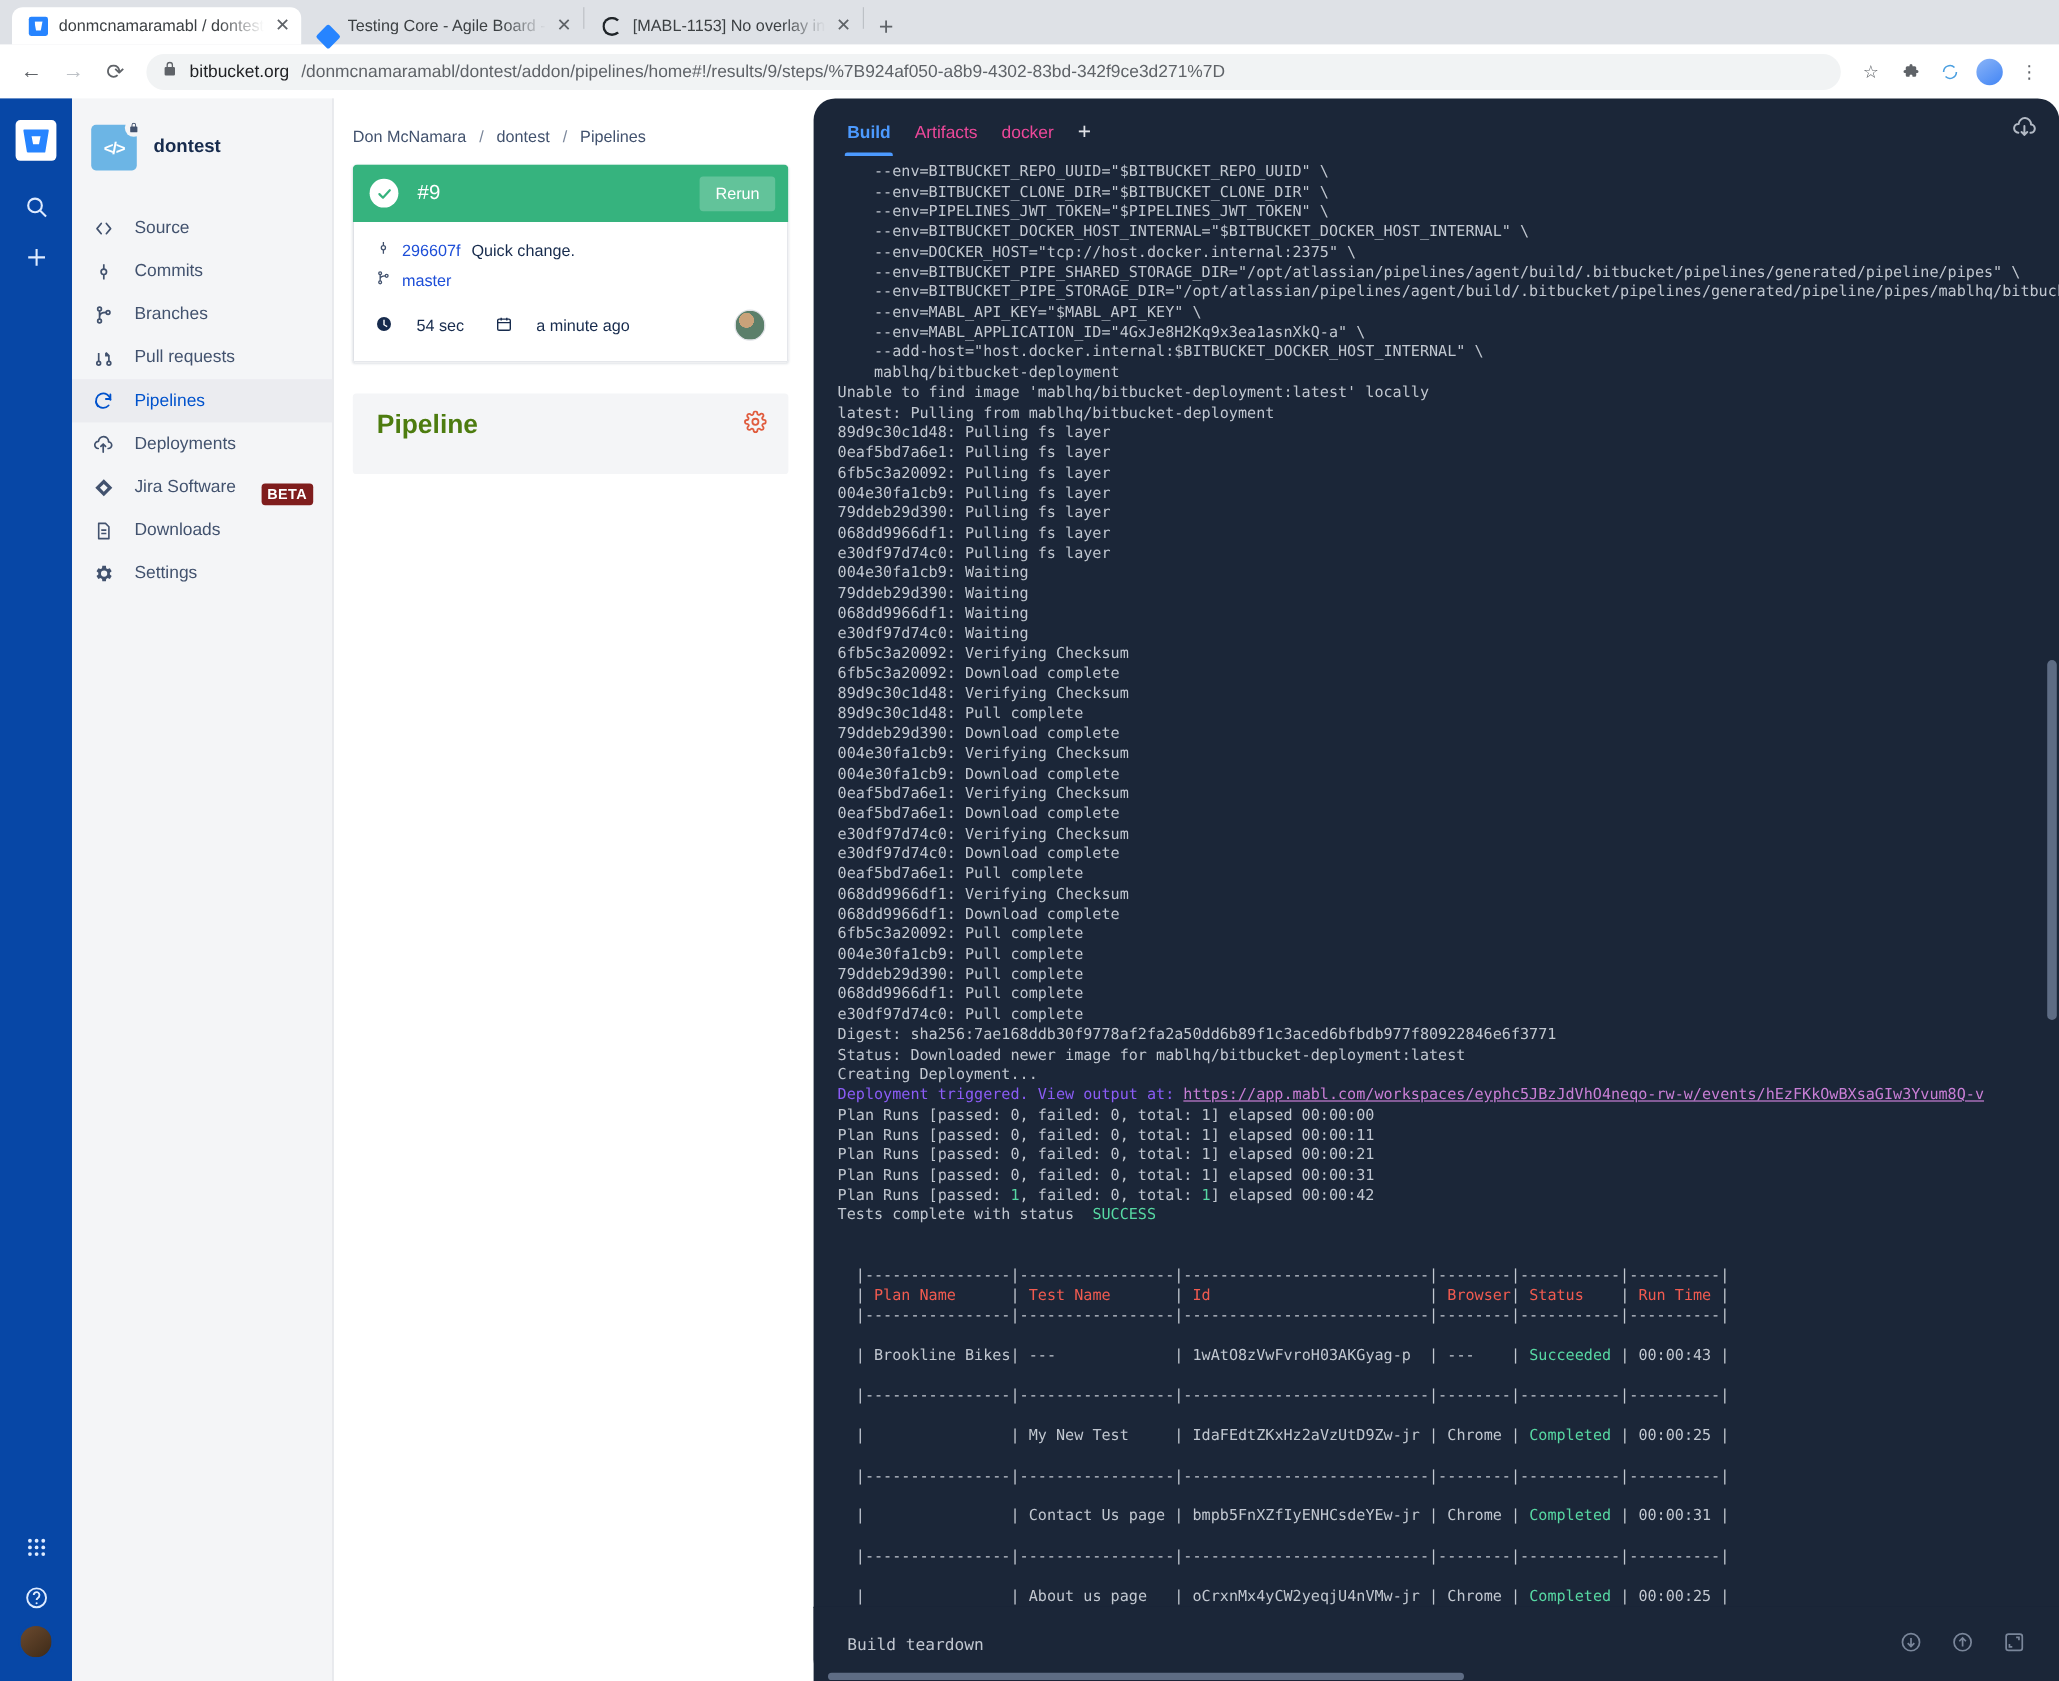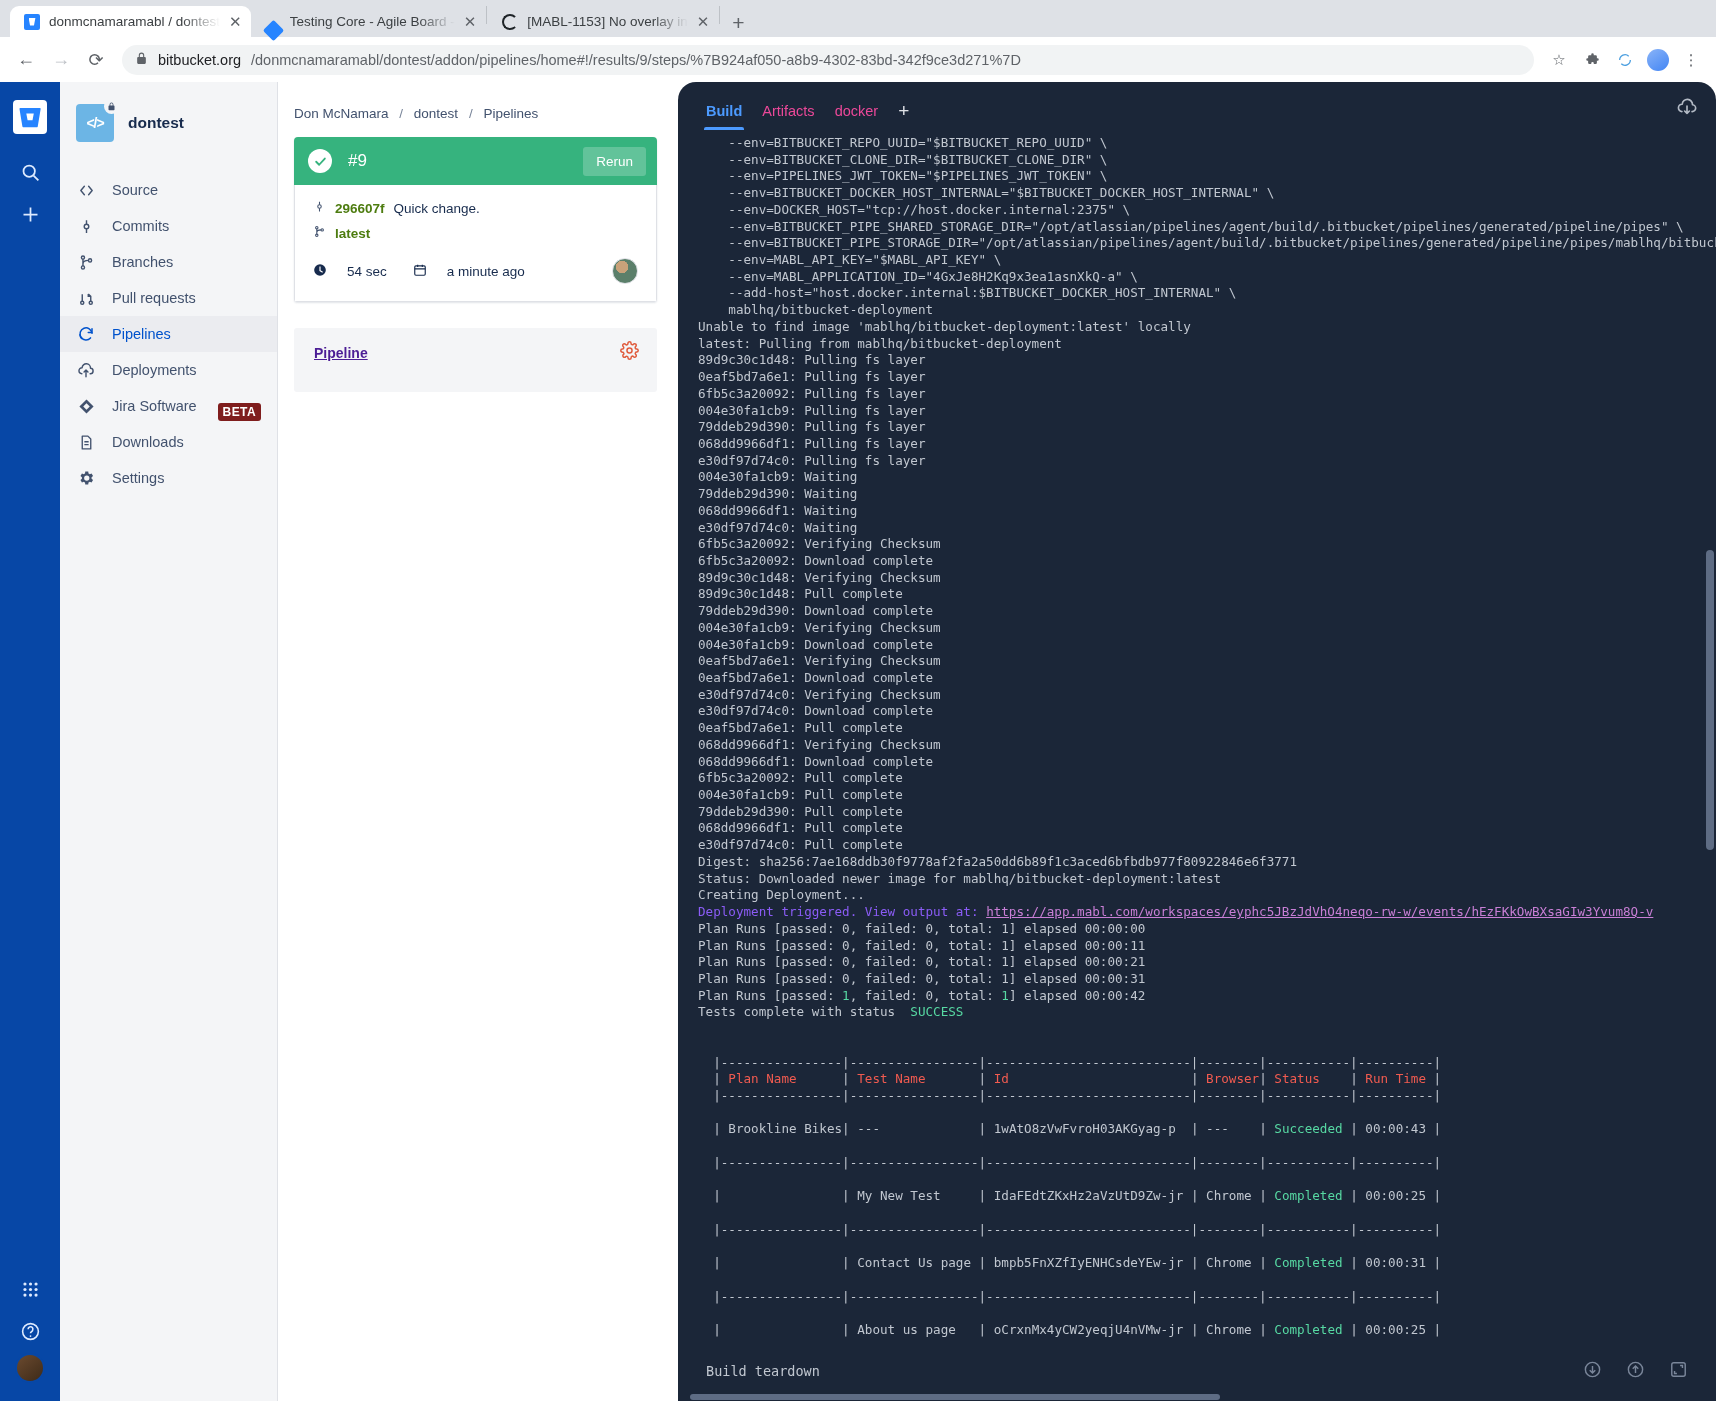--- a/index.html
+++ b/index.html
@@ -124,31 +124,31 @@
     display: flex; align-items: center; justify-content: center; }
   .bh-check svg { width: 13px; height: 13px; }
   .bh-num { font-size: 17px; font-weight: 500; }
   .rerun-btn { margin-left: auto; background: rgba(255,255,255,.22); color: #fff;
     font-size: 13.5px; padding: 7px 13px; border-radius: 3px; }
   .build-body { background: #fff; border: 1px solid #dfe1e6; border-top: none;
      padding: 15px 18px 17px; }
   .bb-row { display: flex; align-items: center; gap: 9px; font-size: 13.5px;
      color: #172b4d; margin-bottom: 9px; }
   .bb-row svg { width: 13px; height: 13px; flex: 0 0 13px; }
-  .link-blue { color: #4d7c0f; font-weight: bold; }
+  .link-blue { color: #1d4ed8; }
   .bb-meta { display: flex; align-items: center; gap: 26px; margin-top: 17px;
      font-size: 13.5px; color: #172b4d; }
   .bb-meta .mi { display: flex; align-items: center; gap: 20px; }
   .bb-avatar { width: 26px; height: 26px; border-radius: 50%; margin-left: auto;
      background: radial-gradient(circle at 38% 33%, #c9a27a 0 28%, #5b7f6a 29% 100%);
      border: 1px solid #dfe1e6; }
 
   .pipeline-card { margin-top: 26px; background: #f4f5f7; border-radius: 3px; padding: 13px 12px 14px; }
   .pc-head { display: flex; align-items: center; padding: 0 6px 0 8px; margin-bottom: 14px; }
-  .pc-title { font-size: 14px; font-weight: 700; color: #4c1d95; text-decoration: underline; }
+  .pc-title { font-size: 22px; font-weight: 700; color: #4d7c0f; }
   .pc-gear { margin-left: auto; color: #e05c3e; }
   .pc-gear svg { width: 19px; height: 19px; }
   .step-row { display: flex; align-items: center; gap: 17px; height: 44px;
      background: #deebff; border-radius: 3px; padding: 0 14px 0 12px; font-size: 14.5px; color: #172b4d; }
   .step-check { width: 19px; height: 19px; border-radius: 50%; background: #36b37e;
      display: flex; align-items: center; justify-content: center; flex:0 0 19px;}
   .step-check svg { width: 10px; height: 10px; }
   .step-time { margin-left: auto; font-size: 12.5px; color: #6b778c; }
 
   
@@ -422,21 +422,21 @@
           </div>
           <div class="bb-row">
             <span>
               <svg viewBox="0 0 24 24" fill="none" stroke="#42526e" stroke-width="2">
                   <circle cx="7" cy="5" r="2.2"></circle>
                   <circle cx="7" cy="19" r="2.2"></circle>
                   <circle cx="17" cy="9" r="2.2"></circle>
                   <path d="M7 7.2v9.6M7 14c0-3 3-5 8-5"></path>
                 </svg>
             </span>
-            <span class="link-blue">latest</span>
+            <span class="link-blue">master</span>
           </div>
           <div class="bb-meta">
             <span class="mi">
               <span>
                 <svg viewBox="0 0 24 24" width="14" height="14" fill="#172b4d">
                     <path d="M12 2a10 10 0 100 20 10 10 0 000-20zm1 10.6l4 2.4-.9 1.5-5.1-3V6h2v6.6z"></path>
                   </svg>
               </span>
               <span>54 sec</span>
             </span>

